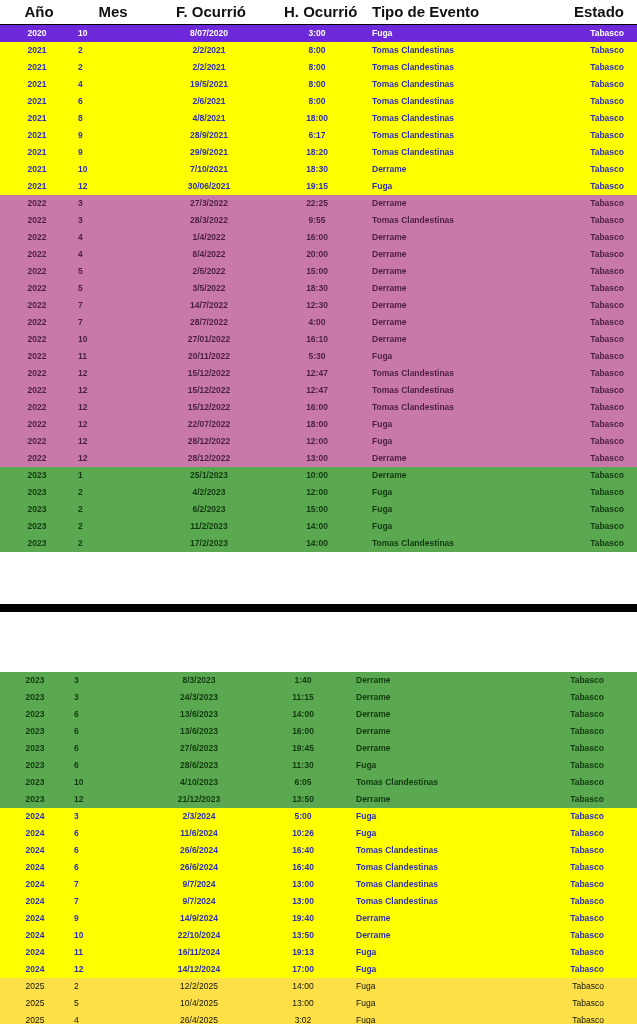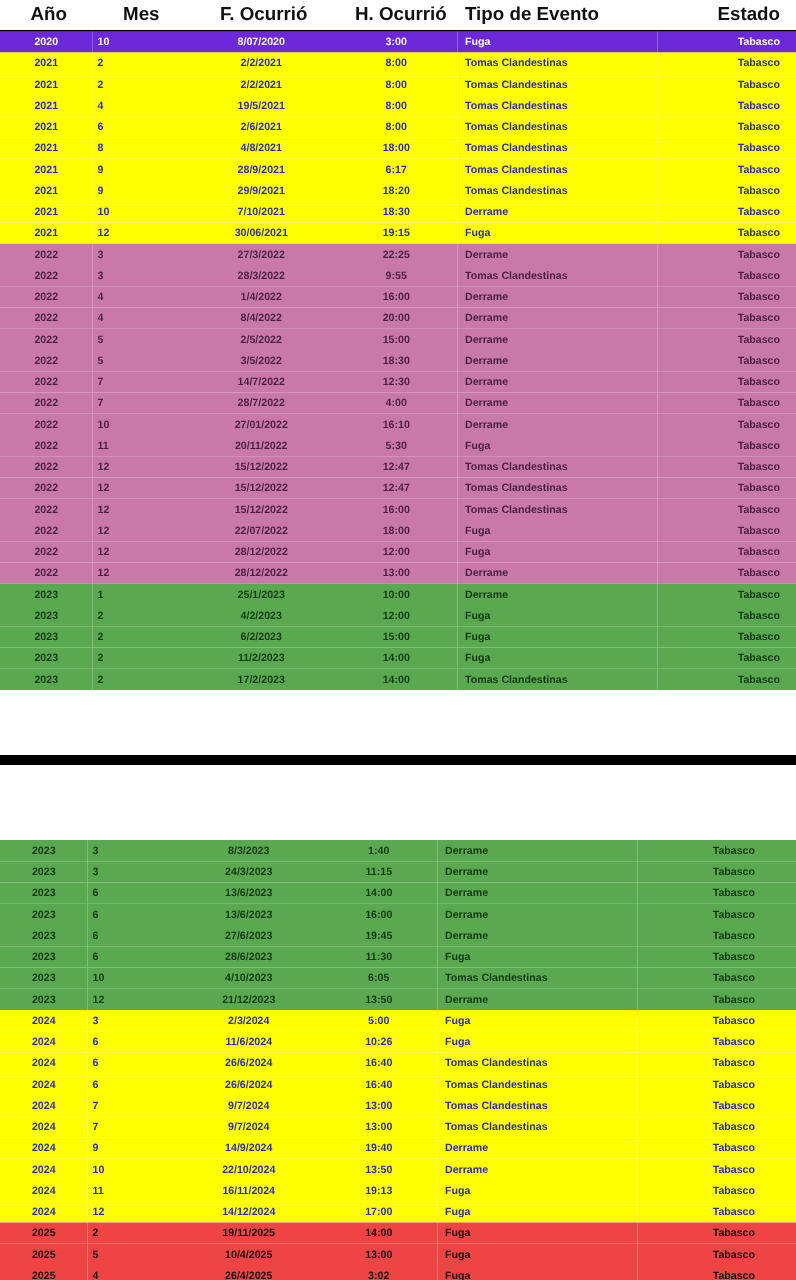--- a/index.html
+++ b/index.html
@@ -37,21 +37,21 @@
   .c-hora{width:70px;text-align:center;padding-right:12px;}
   .c-tipo{width:150px;text-align:left;padding-left:6px;}
   .c-estado{width:90px;text-align:right;}
   .c-mun{width:80px;text-align:center;}
 
   
   tr.selected td{background:#6d28d9;color:#ffffff;}
   tr.yellow td{background:#ffff00;color:#2d2db5;}
   tr.purple td{background:#c878aa;color:#4b1f44;}
   tr.green  td{background:#5aa84f;color:#123a10;}
-  tr.plain  td{background:#ef4444;color:#111111;font-weight:bold;margin-left:47px;}
+  tr.plain  td{background:#fde047;color:#111111;font-weight:normal;margin-left:47px;}
 
   .gap{height:52px;background:#ffffff;}
   .divider{height:8px;background:#000000;width:637px;}
   .gap2{height:60px;background:#ffffff;}
   .bottompad{height:8px;background:#ffffff;}
 </style>
 </head>
 <body>
 
 <div class="sheet">
@@ -515,21 +515,21 @@
           <td class="c-mes">12</td>
           <td class="c-fecha">14/12/2024</td>
           <td class="c-hora">17:00</td>
           <td class="c-tipo">Fuga</td>
           <td class="c-estado">Tabasco</td>
           <td class="c-mun">Centro</td>
         </tr>
         <tr class="plain">
           <td class="c-anio">2025</td>
           <td class="c-mes">2</td>
-          <td class="c-fecha">19/11/2025</td>
+          <td class="c-fecha">12/2/2025</td>
           <td class="c-hora">14:00</td>
           <td class="c-tipo">Fuga</td>
           <td class="c-estado">Tabasco</td>
           <td class="c-mun">Centro</td>
         </tr>
         <tr class="plain">
           <td class="c-anio">2025</td>
           <td class="c-mes">5</td>
           <td class="c-fecha">10/4/2025</td>
           <td class="c-hora">13:00</td>

